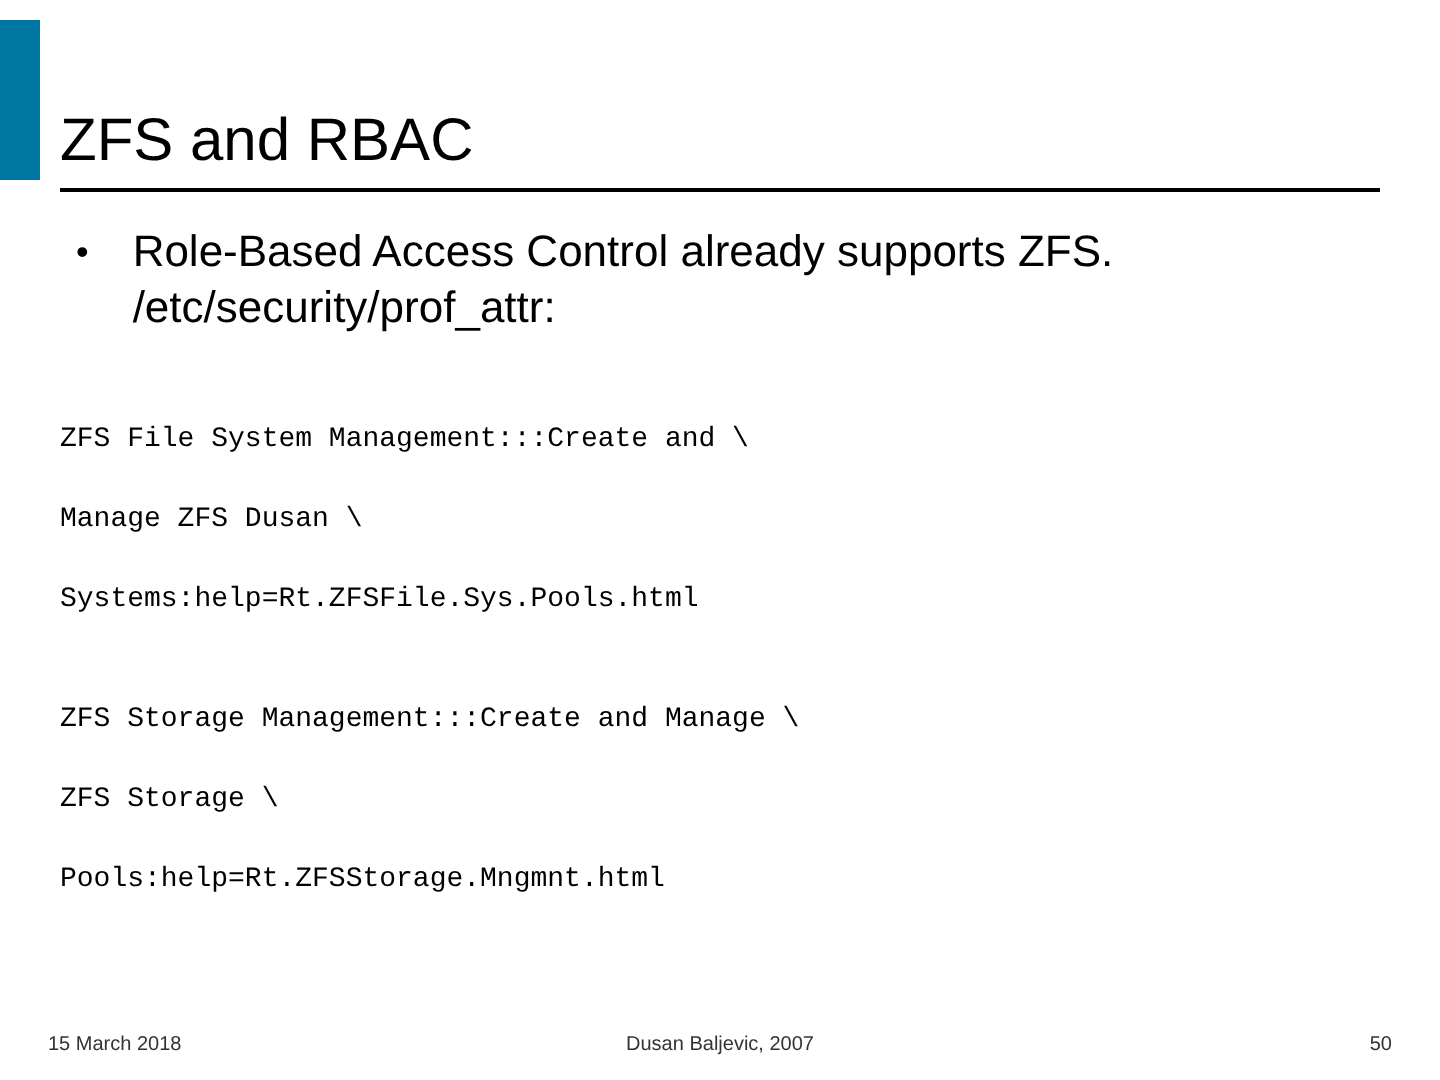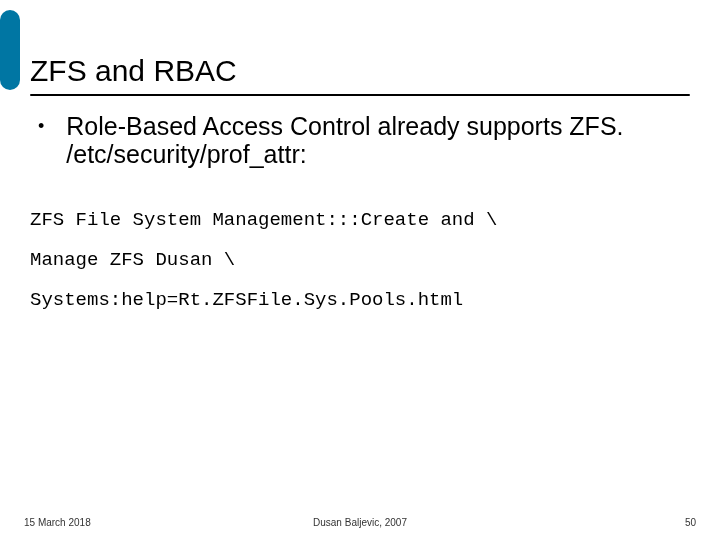--- a/index.html
+++ b/index.html
@@ -1,24 +1,24 @@
 <!DOCTYPE html>
 <html><head>
 <meta charset="utf-8">
 <style>
-  * { margin: 0; padding: 0; box-sizing: border-box; border-radius: 16px; }
+  * { margin: 0; padding: 0; box-sizing: border-box; }
   html, body { width: 720px; height: 540px; background: #fff; font-family: Arial, Helvetica, sans-serif; color: #000; }
   .slide { position: relative; width: 720px; height: 540px; }
   .accent-bar { position: absolute; left: 0; top: 10px; width: 20px; height: 80px; background: #0076a3; }
   .title { position: absolute; left: 30px; top: 54px; font-size: 30px; font-weight: 400; }
   .title-underline { position: absolute; left: 30px; top: 94px; width: 660px; height: 2px; background: #000; }
   .bullet-block { position: absolute; left: 38px; top: 112px; width: 640px; display: flex; align-items: flex-start; gap: 22px; }
   .bullet-dot { font-size: 18px; line-height: 28px; color: #000; }
-  .bullet-text { font-size: 25px; line-height: 28px; }
-  .code-block { position: absolute; left: 30px; width: 660px; font-family: "Courier New", Courier, monospace; font-size: 19px; line-height: 40px; }
+  .bullet-text { font-size: 22px; line-height: 28px; }
+  .code-block { position: absolute; left: 30px; width: 660px; font-family: "Courier New", Courier, monospace; font-size: 14px; line-height: 40px; }
   .code-1 { top: 200px; }
   .code-2 { top: 340px; }
   .footer { position: absolute; left: 0; bottom: 12px; width: 720px; display: flex; justify-content: space-between; align-items: center; padding: 0 24px; font-size: 10px; color: #333; }
   .footer .center { position: absolute; left: 50%; transform: translateX(-50%); }
 </style>
 </head>
 <body>
 
 <div class="slide">
   <div class="accent-bar"></div>
@@ -30,19 +30,24 @@
     <span class="bullet-dot">•</span>
     <span class="bullet-text">Role-Based Access Control already supports ZFS. /etc/security/prof_attr:</span>
   </div>
 
   <div class="code-block code-1">
     <div>ZFS File System Management:::Create and \</div>
     <div>Manage ZFS Dusan \</div>
     <div>Systems:help=Rt.ZFSFile.Sys.Pools.html</div>
   </div>
 
+  <div class="code-block code-2">
+    <div>ZFS Storage Management:::Create and Manage \</div>
+    <div>ZFS Storage \</div>
+    <div>Pools:help=Rt.ZFSStorage.Mngmnt.html</div>
+  </div>
 
   <div class="footer">
     <span>15 March 2018</span>
     <span class="center">Dusan Baljevic, 2007</span>
     <span>50</span>
   </div>
 </div>
 
 </body></html>

